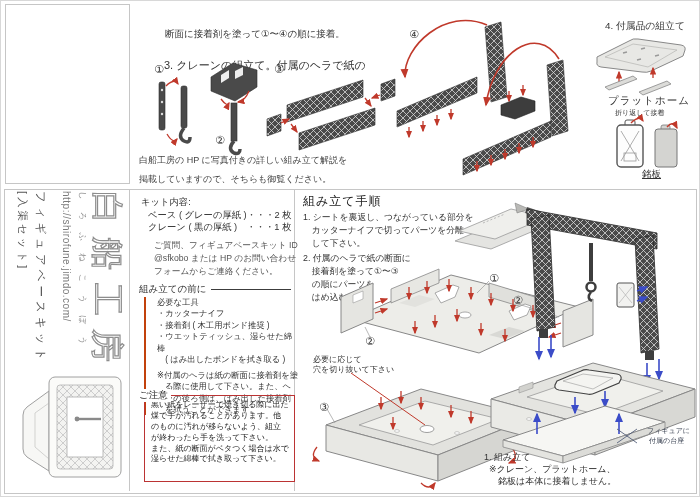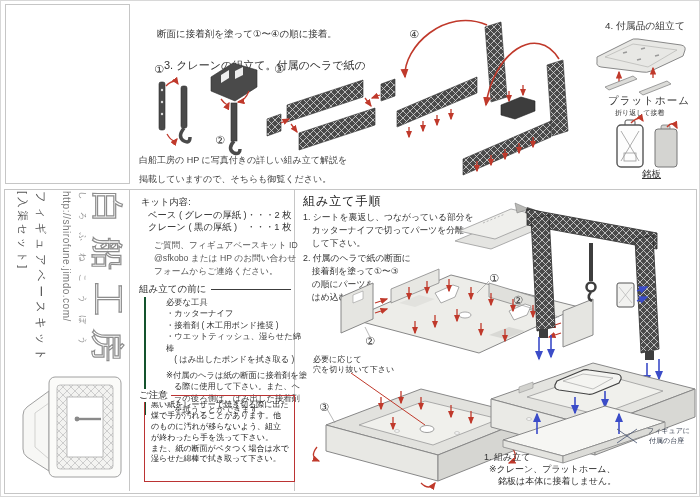--- a/index.html
+++ b/index.html
@@ -16,21 +16,21 @@
   .side-title{font-size:33px;letter-spacing:13px;color:#fff;-webkit-text-stroke:1.2px #8d8d8d;
               line-height:1;white-space:pre;}
   .side-kana{font-size:8.5px;letter-spacing:12px;color:#8f8f8f;margin-top:3px;white-space:pre;}
   .side-url{font-size:10px;letter-spacing:.5px;color:#7a7a7a;margin-top:4px;white-space:pre;}
   .side-p1{font-size:11.5px;letter-spacing:4px;color:#555;margin-top:13px;white-space:pre;}
   .side-p2{font-size:10.5px;letter-spacing:3px;color:#555;margin-top:4px;white-space:pre;}
   
   .sec-head{position:absolute;display:flex;align-items:center;text-align:center;}
   .sec-head span{font-size:9.5px;color:#2e2e2e;white-space:pre;}
   .sec-head i{flex:1;border-top:1.5px solid #3c3c3c;margin-left:5px;}
-  .before-body{position:absolute;border-left:2px solid #14532d;padding-left:20px;
+  .before-body{position:absolute;border-left:2px solid #c2410c;padding-left:11px;
                font-size:8.3px;color:#333;line-height:1.38;}
   .before-body .note{margin-top:4px;text-indent:-.95em;padding-left:.95em;}
   .caution-box{position:absolute;border:1.5px solid #bb3333;padding:4px 5px 3px 6px;
                font-size:8px;color:#222;line-height:1.36;}
   .caution-label{position:absolute;font-size:9.5px;color:#222;background:#fff;padding:0 3px 0 0;z-index:2;white-space:pre;}
   
   svg{position:absolute;overflow:visible;}
   .ra{fill:none;stroke:#c0392b;stroke-width:1.3;marker-end:url(#mR);}
   .ra2{fill:none;stroke:#c0392b;stroke-width:1.6;marker-end:url(#mR);}
   .ab{fill:none;stroke:#3b4cc8;stroke-width:1.6;marker-end:url(#mB);}
@@ -57,21 +57,21 @@
       </marker>
       <marker id="mB" markerWidth="6" markerHeight="5" refX="5" refY="2.5" orient="auto">
         <path d="M0,0L6,2.5L0,5Z" fill="#3b4cc8"></path>
       </marker>
     </defs>
   </svg>
 
   <div class="panelbox" style="left:4px;top:3px;width:123px;height:178px;"></div>
 
   <div class="t" style="left:163px;top:14px;font-size:11px;margin-top:43px;">3. クレーンの組立て。付属のヘラで紙の</div>
-  <div class="t" style="left:156px;top:27px;font-size:9.5px;">断面に接着剤を塗って①〜④の順に接着。</div>
+  <div class="t" style="left:164px;top:27px;font-size:9.5px;">断面に接着剤を塗って①〜④の順に接着。</div>
 
   <span class="num" style="left:153px;top:62px;">①</span>
   <span class="num" style="left:214px;top:133px;">②</span>
   <span class="num" style="left:273px;top:62px;">③</span>
   <span class="num" style="left:408px;top:27px;">④</span>
 
   <svg style="left:146px;top:75px;" width="58" height="80" viewBox="0 0 58 80">
     <g class="dk">
       <rect x="12" y="6" width="6" height="48" rx="2" fill="#4a4a4a"></rect>
       <circle cx="15" cy="14" r="1.2" fill="#ddd" stroke="none"></circle>

